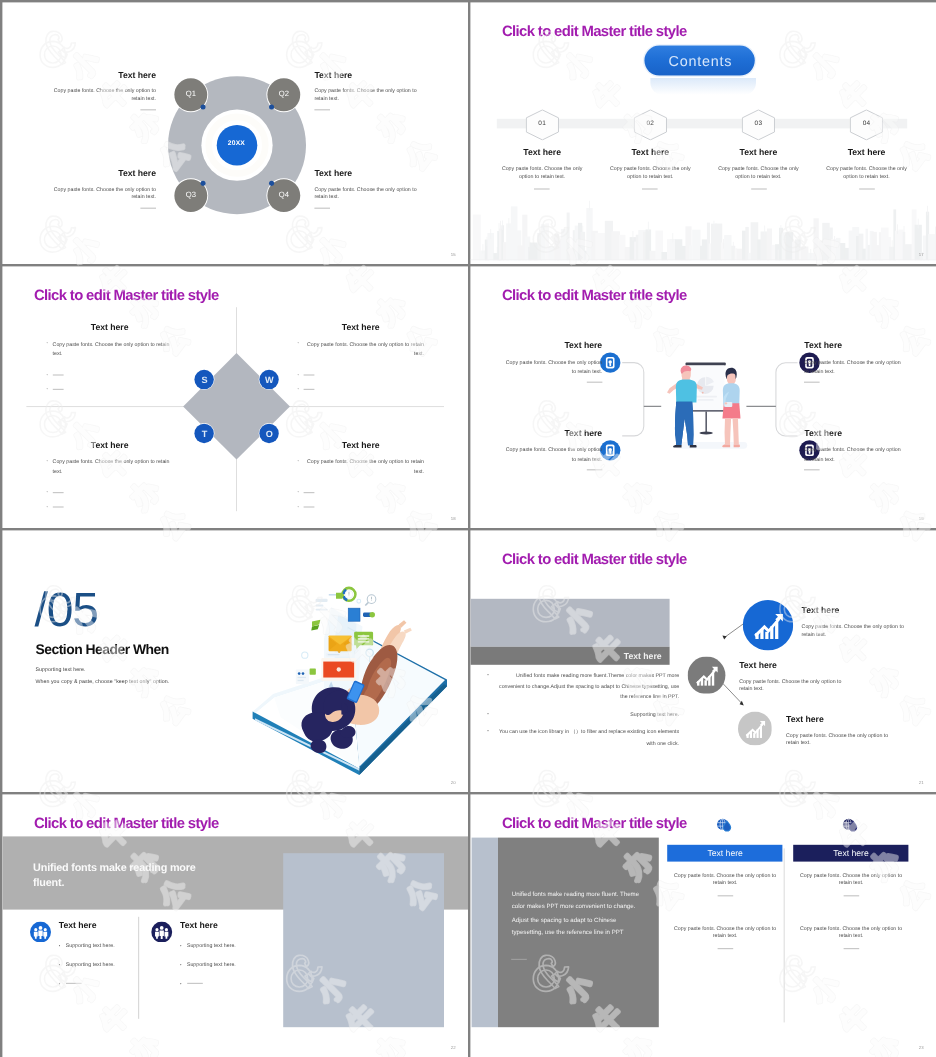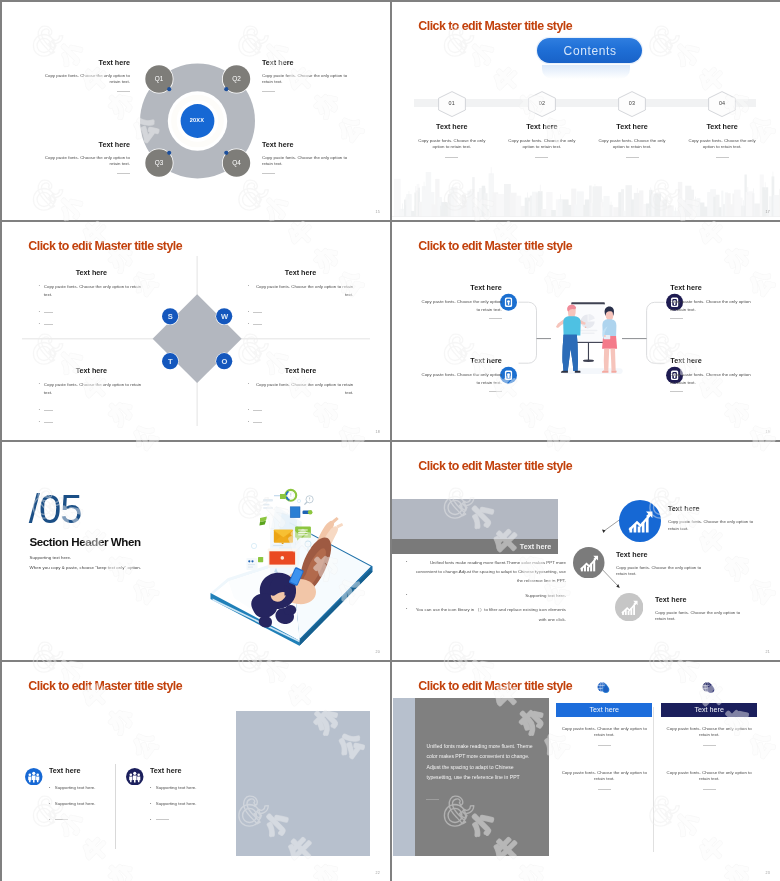--- a/index.html
+++ b/index.html
@@ -2,38 +2,38 @@
 <html><head>
 <meta charset="utf-8">
 <style>
   html,body{margin:0;padding:0;}
   body{width:780px;height:881px;background:#808080;font-family:"Liberation Sans",sans-serif;overflow:hidden;}
   .grid{display:grid;grid-template-columns:388px 388px;grid-template-rows:218px 218px 218px 219px;gap:2px;padding:2px 0 0 2px;box-sizing:border-box;}
   .slide{position:relative;background:#fff;overflow:hidden;}
   .wm{position:absolute;left:0;top:0;width:780px;height:881px;pointer-events:none;z-index:60;}
 
   
-  .title{position:absolute;font-size:12.4px;font-weight:bold;color:#c2410c;letter-spacing:-0.53px;white-space:nowrap;}
+  .title{position:absolute;font-size:12.4px;font-weight:bold;color:#a21caf;letter-spacing:-0.53px;white-space:nowrap;}
   .pg{position:absolute;right:10px;bottom:6px;font-size:3.6px;color:#9a9a9a;letter-spacing:.2px;}
   .th{font-size:7.2px;font-weight:bold;color:#1a1a1a;}
   .bd{font-size:4.4px;color:#4d4d4d;line-height:1.75;}
   .dash{display:inline-block;width:13px;height:1px;background:#c8c8c8;vertical-align:top;}
 
   
   #s1 .s1svg{position:absolute;left:0;top:0;}
   #s1 .s1lab{position:absolute;text-align:center;font-size:6.4px;color:#fff;}
   #s1 .s1cen{position:absolute;left:179px;top:114.5px;width:32px;text-align:center;font-size:5.6px;font-weight:bold;color:#fff;letter-spacing:.2px;}
   #s1 .s1blk{position:absolute;width:87px;}
   #s1 .s1blk.l{left:41px;text-align:right;}
   #s1 .s1blk.r{left:260px;text-align:left;}
   #s1 .s1blk .bd{margin-top:5.5px;line-height:6.6px;}
   #s1 .s1blk .dsh{margin-top:5px;line-height:0;font-size:0;}
 
   
-  #s2 .s2btn{position:absolute;left:145.3px;top:36.2px;width:105px;height:25.3px;border-radius:13px;
+  #s2 .s2btn{position:absolute;left:145.3px;top:36.2px;width:92px;height:25.3px;border-radius:13px;
     background:linear-gradient(180deg,#2f7ee0 0%,#1f6fd6 45%,#1862c8 100%);
     box-shadow:0 0 0 1.2px #e9f1fb;display:flex;align-items:center;justify-content:center;}
   #s2 .s2btn span{font-size:12px;color:#d6e6fa;letter-spacing:.62px;padding-left:.62px;}
   #s2 .s2refl{position:absolute;left:150px;top:62.5px;width:88px;height:14px;border-radius:0 0 10px 10px;
     background:linear-gradient(180deg,rgba(190,215,245,.55) 0%,rgba(255,255,255,0) 100%);}
   #s2 .s2band{position:absolute;left:22px;top:96.5px;width:342.4px;height:8px;background:#f1f2f3;}
   #s2 .s2skyline{position:absolute;left:0;top:165px;}
   #s2 .s2col{position:absolute;top:88.6px;width:68px;text-align:center;}
   #s2 .s2col .hex{position:absolute;left:20px;top:0;}
   #s2 .s2col .hexnum{position:absolute;left:20px;top:9.1px;width:28px;text-align:center;font-size:5.4px;color:#3d3d3d;letter-spacing:.2px;}
@@ -777,20 +777,23 @@
     </div>
     <div class="s6blk" style="left:263px;top:152.5px">
       <div class="th">Text here</div>
       <div class="bd">Copy paste fonts. Choose the only option to retain text.</div>
     </div>
     <div class="pg">21</div>
   </div>
 
   <div class="slide" id="s7">
     <div class="title" style="left:26.3px;top:17px">Click to edit Master title style</div>
+    <div class="s7band">
+      <div class="s7bt">Unified fonts make reading more fluent.</div>
+    </div>
     <div class="s7ph"></div>
     <div class="s7sep"></div>
     <div class="s7col" style="left:23px">
       <svg class="ic" width="17.5" height="17.5" viewBox="0 0 24 24">
         <circle cx="12" cy="12" r="12" fill="#1668d4"></circle>
         <g fill="#ffffff">
           <circle cx="12" cy="7.3" r="2.15"></circle>
             <path d="M9.5 10.2 h5 v6.3 h-1.4 v3.4 h-2.2 v-3.4 h-1.4z"></path>
           <circle cx="6.6" cy="9.2" r="1.8"></circle>
             <path d="M4.4 11.6 h4.4 v5.3 h-1.2 v2.8 h-2 v-2.8 h-1.2z"></path>

